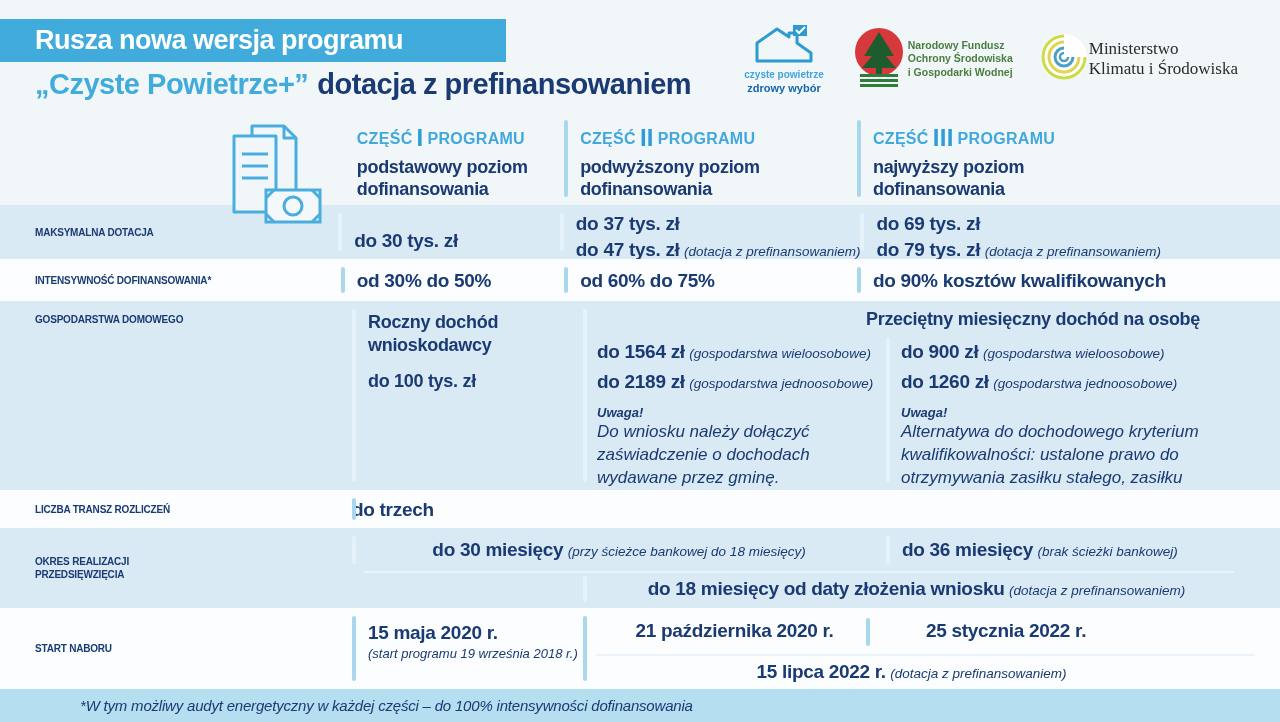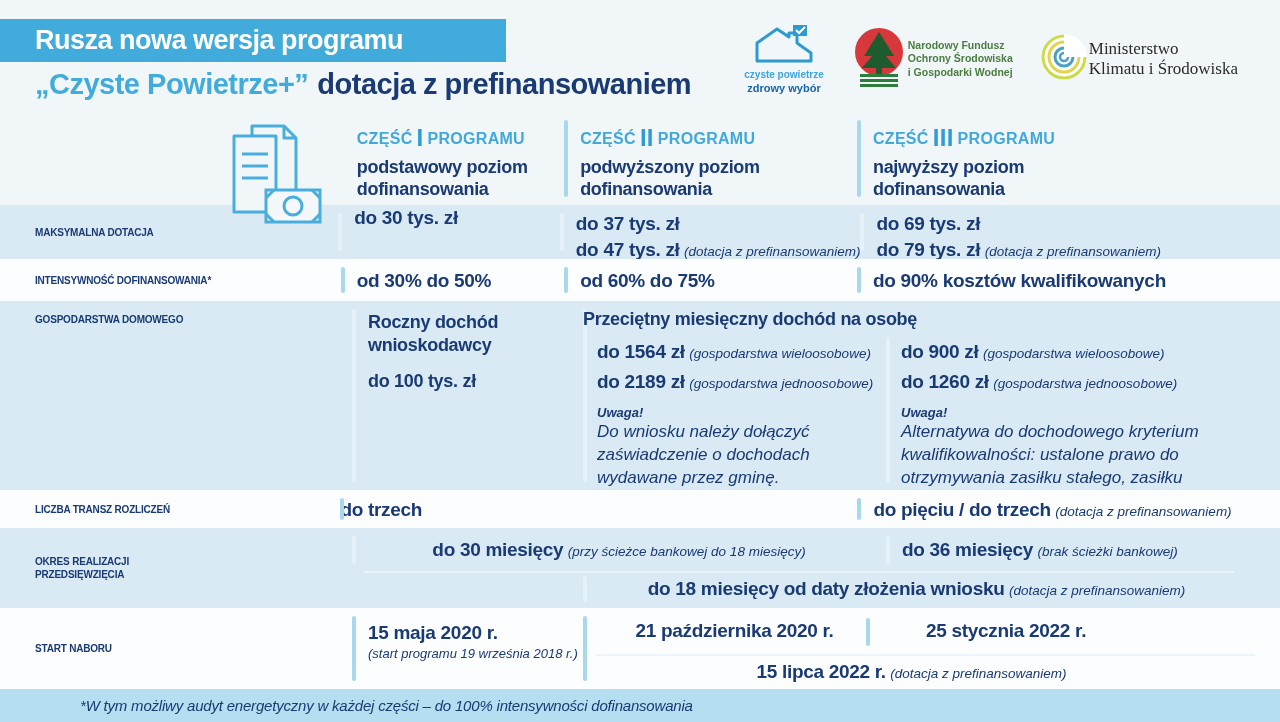--- a/index.html
+++ b/index.html
@@ -49,28 +49,28 @@
   
   .colhead{height:93px;background:#f1f6f9;}
   .colhead .hcell{padding-top:12px;padding-left:16px;}
   .part-line{font-size:16px;font-weight:bold;color:#41a8dc;letter-spacing:0.3px;white-space:nowrap;}
   .part-num{font-size:24px;color:#2e9cd6;margin:0 4px;vertical-align:-2px;}
   .subtitle{margin-top:5px;font-size:18px;font-weight:bold;color:#1a3a73;line-height:1.22;max-width:215px;letter-spacing:-0.3px;}
   .doc-icon{position:absolute;left:222px;top:8px;z-index:3;}
   
   .r1{height:54px;}
   .r1 .cellpad{padding-top:6px;}
-  .r1 .c1 .vline{margin-top:0;}
+  .r1 .c1 .vline{margin-top:23px;}
   .r2{height:42px;}
   .r2 .vline{margin-top:9px;}
   .r3{height:189px;}
   .r3 .c1{padding-top:10px;}
   .r3 .c1 .bold18{font-size:18px;font-weight:bold;line-height:1.25;letter-spacing:-0.3px;}
   .r3 .c1 .gap{height:14px;}
-  .span-header{position:absolute;left:0;right:0;top:8px;text-align:left;font-size:18px;font-weight:bold;padding-right:80px;letter-spacing:-0.3px;}
+  .span-header{position:absolute;left:0;right:0;top:8px;text-align:right;font-size:18px;font-weight:bold;padding-right:80px;letter-spacing:-0.3px;}
   .r3col{position:absolute;top:36px;}
   .r3col .vline{line-height:1.6;}
   .uwaga{font-size:13px;font-style:italic;font-weight:bold;margin-top:6px;line-height:1.35;}
   .smallnote{font-size:17px;font-style:italic;line-height:1.35;font-weight:normal;}
   .r4{height:38px;}
   .r4 .vline{margin-top:7px;}
   .r4 .c12{text-align:left;padding-right:70px;}
   .r5{height:80px;}
   .sub1{position:absolute;top:0;left:0;right:0;height:40px;}
   .sub1 .left{position:absolute;left:0;width:534px;text-align:center;top:9px;}
@@ -256,24 +256,20 @@
   </div>
 
   <div class="row white r4">
     <div class="c-label">
       <span class="rowlabel">LICZBA TRANSZ ROZLICZEŃ</span>
     </div>
     <div class="c12">
       <span class="vbar vb-blue"></span>
       <div class="vline"><span class="val">do trzech</span></div>
     </div>
-    <div class="c3 pad">
-      <span class="vbar vb-blue"></span>
-      <div class="vline"><span class="val">do pięciu / do trzech</span> <span class="note">(dotacja z prefinansowaniem)</span></div>
-    </div>
   </div>
 
   <div class="row light r5">
     <div class="c-label">
       <span class="rowlabel">OKRES REALIZACJI</span>
       <span class="rowlabel">PRZEDSIĘWZIĘCIA</span>
     </div>
     <div class="c23" style="width:928px;">
       <div class="sub1">
         <span class="vbar vb-white" style="bottom:auto;height:28px;"></span>

